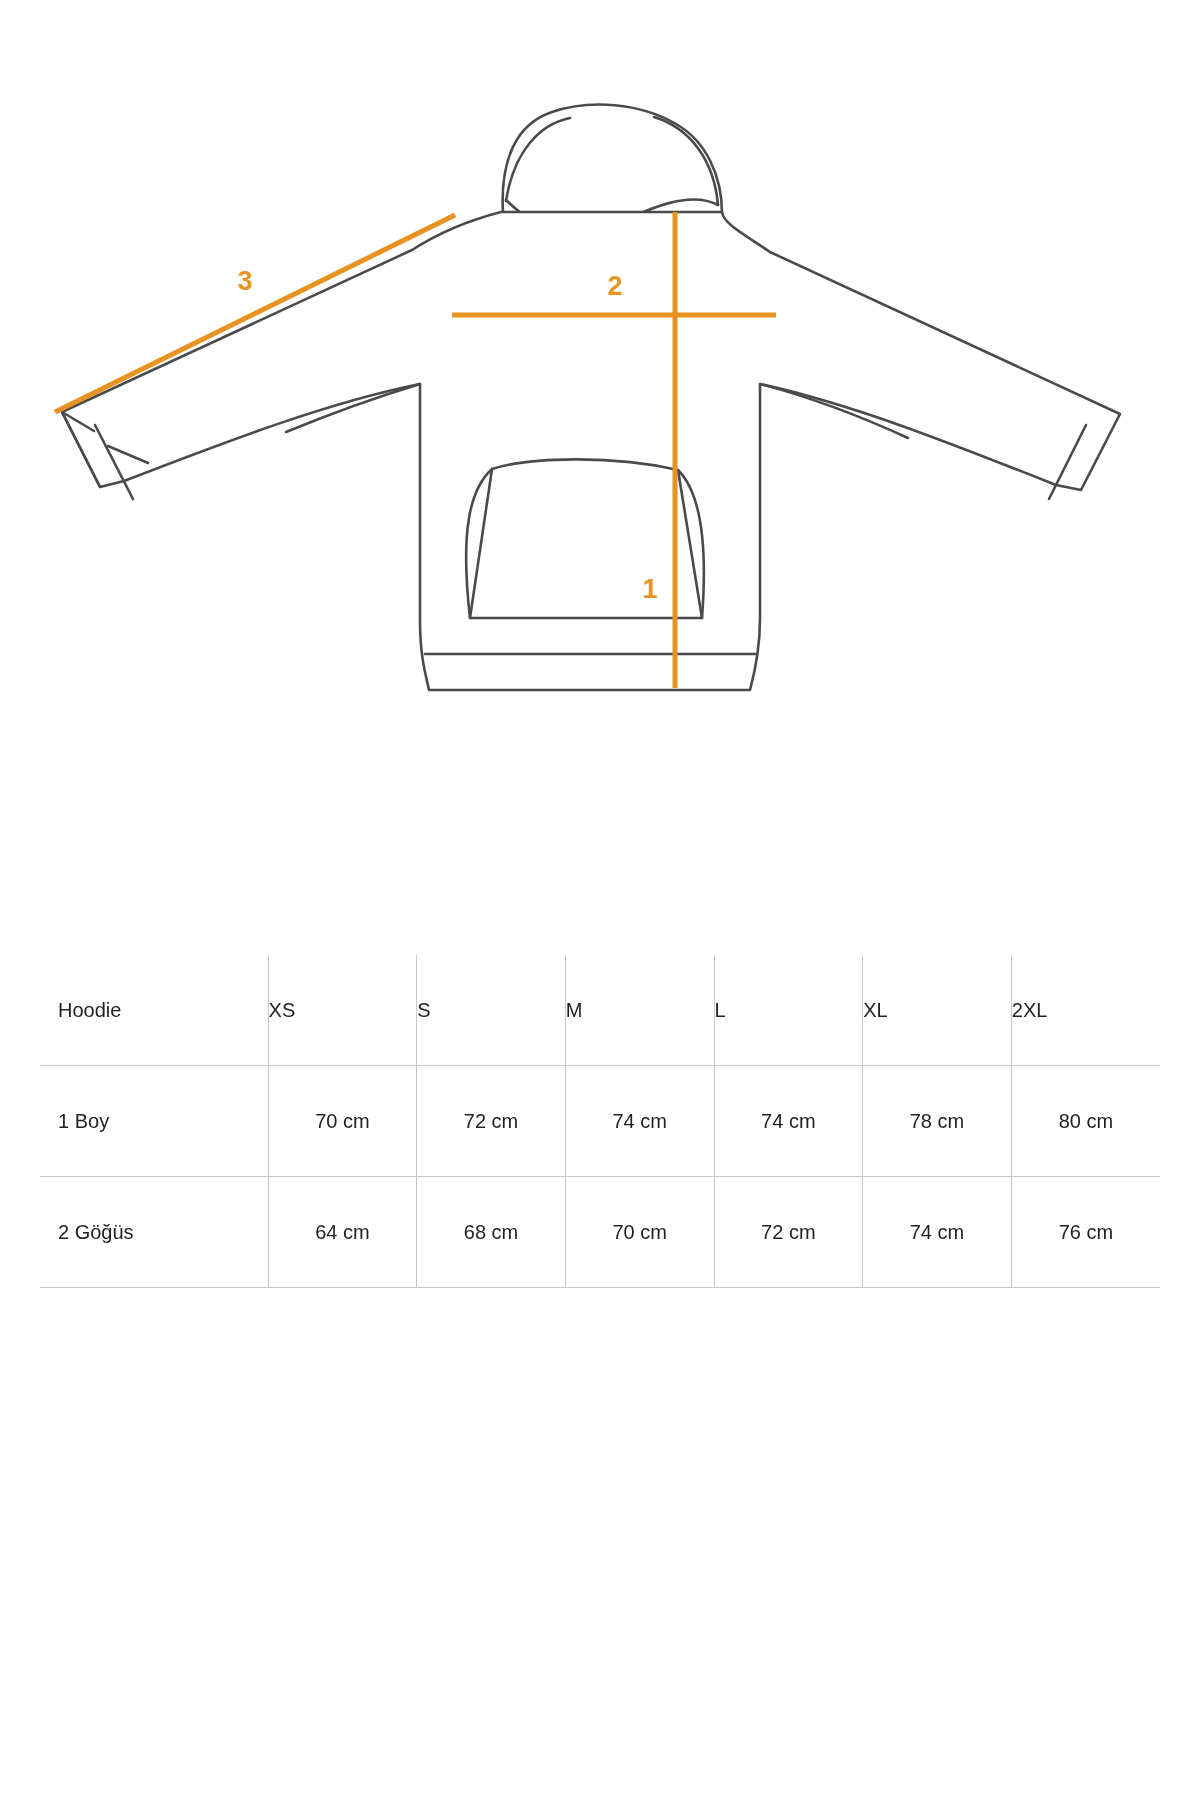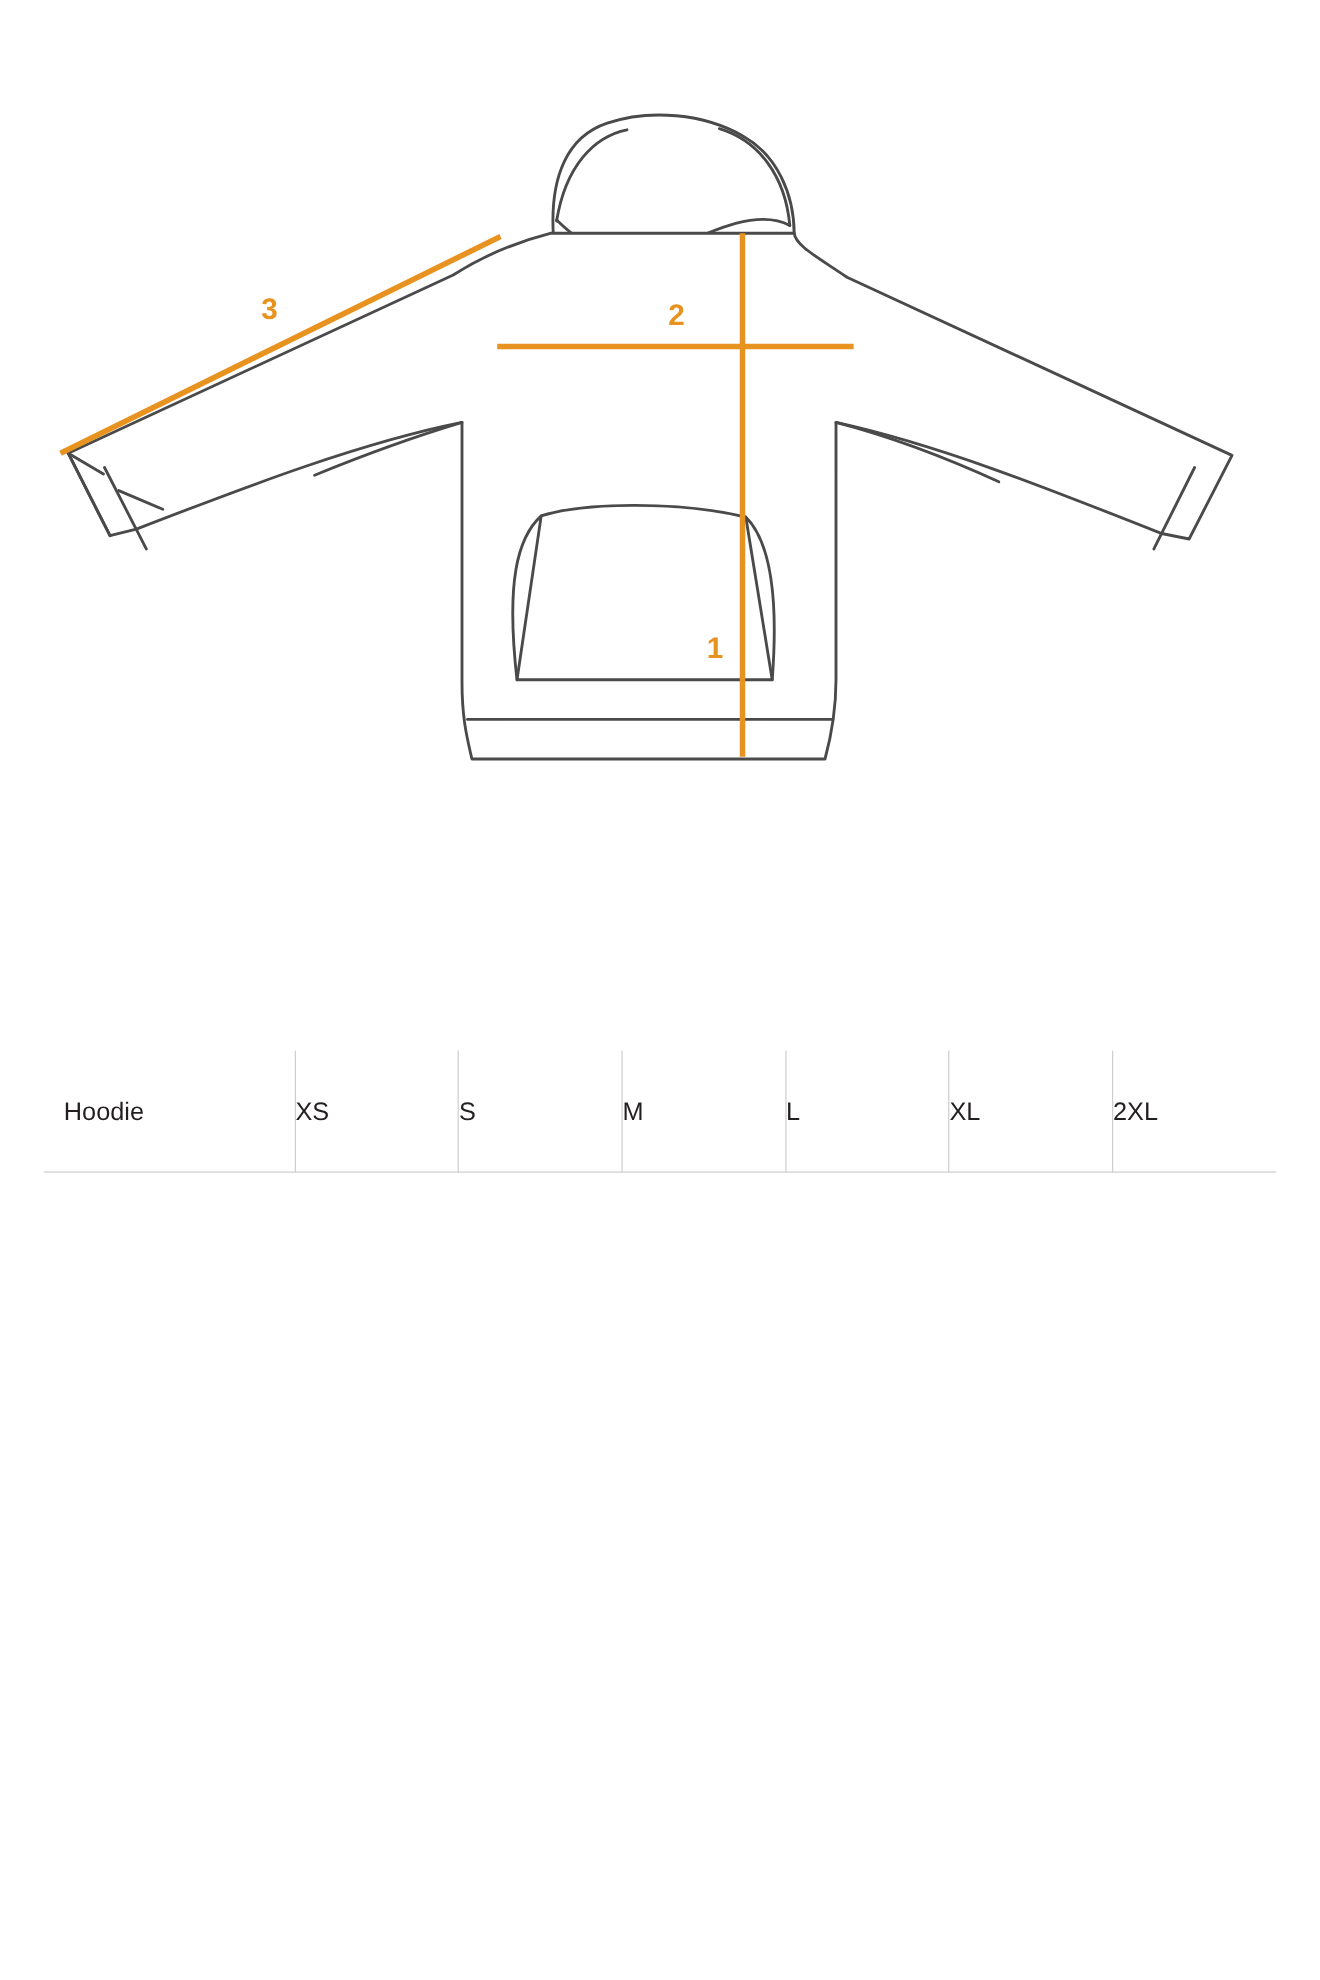--- a/index.html
+++ b/index.html
@@ -80,21 +80,21 @@
   table#size-table col.c-size  { width: 148.6px; }
 
   table#size-table th,
   table#size-table td {
     border-top: 1px solid #c9c9c9;
     border-bottom: 1px solid #c9c9c9;
     border-right: 1px solid #c9c9c9;
     padding: 0;
     height: 110px;
     font-weight: normal;
-    font-size: 23px;
+    font-size: 20px;
     color: #231f20;
     font-family: "Liberation Sans", sans-serif;
   }
   table#size-table th:first-child,
   table#size-table td:first-child {
     border-left: none;
     border-right: 1px solid #c9c9c9;
     text-align: left;
     padding-left: 18px;
   }
@@ -194,17 +194,35 @@
           <th>Hoodie</th>
           <th>XS</th>
           <th>S</th>
           <th>M</th>
           <th>L</th>
           <th>XL</th>
           <th>2XL</th>
         </tr>
       </thead>
       <tbody>
+        <tr>
+          <td>1 Boy</td>
+          <td class="val">70 cm</td>
+          <td class="val">72 cm</td>
+          <td class="val">74 cm</td>
+          <td class="val">74 cm</td>
+          <td class="val">78 cm</td>
+          <td class="val">80 cm</td>
+        </tr>
+        <tr>
+          <td>2 Göğüs</td>
+          <td class="val">64 cm</td>
+          <td class="val">68 cm</td>
+          <td class="val">70 cm</td>
+          <td class="val">72 cm</td>
+          <td class="val">74 cm</td>
+          <td class="val">76 cm</td>
+        </tr>
       </tbody>
     </table>
   </div>
 
 </div>
 
 </body></html>

